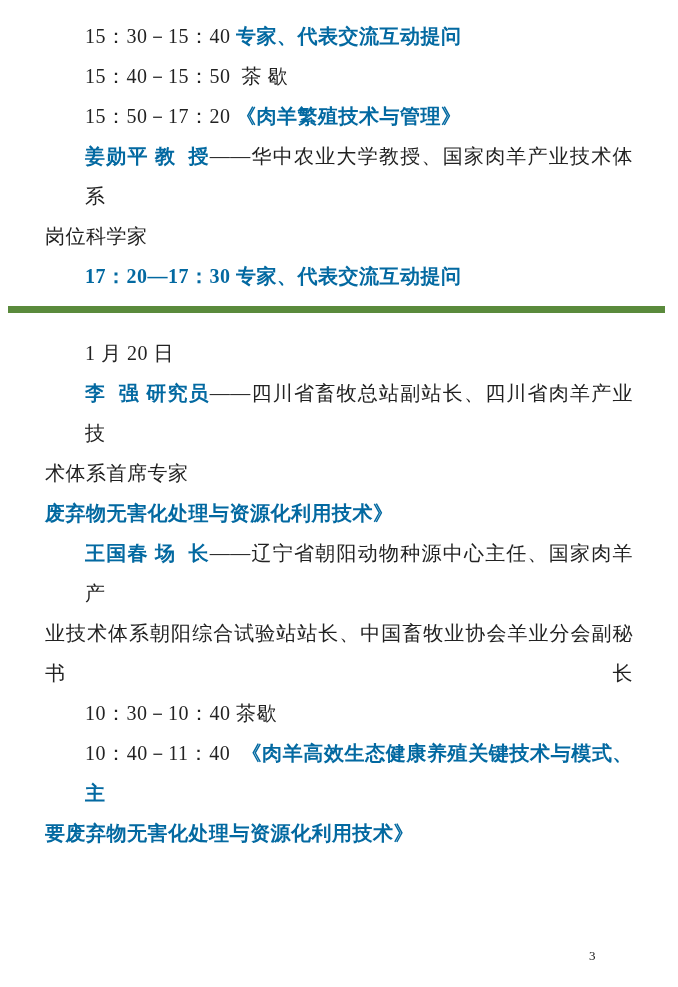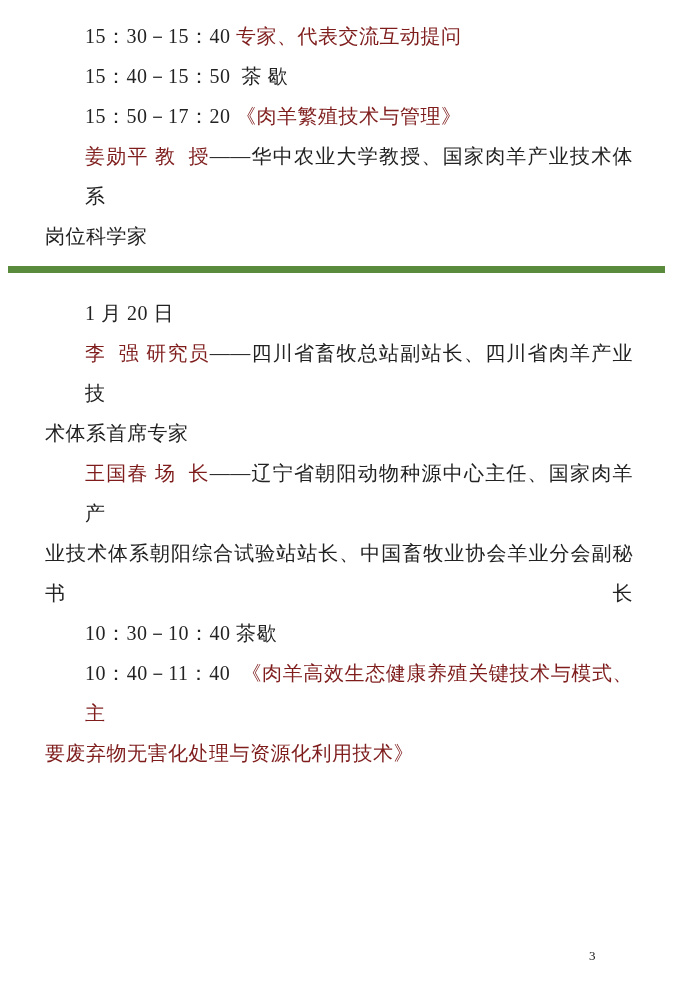--- a/index.html
+++ b/index.html
@@ -30,22 +30,22 @@
   }
   .row.indent {
     padding-left: 40px;
   }
   .row.stretch {
     text-align: justify;
     text-align-last: justify;
   }
   .seg { white-space: pre-wrap; }
   .seg.b {
-    font-weight: 400;
-    color: #7f1d1d;
+    font-weight: 700;
+    color: #0369a1;
   }
   .seg.n {
     font-family: "Liberation Serif", "DejaVu Serif", serif;
     margin-top: 12px;
   }
   .divider {
     height: 7px;
     width: 657px;
     margin: 10px 0 20px -37px;
   }
@@ -61,24 +61,26 @@
 </head>
 <body>
 
 <div class="page">
   <div class="content" id="doc-content">
       <div class="row indent"><span class="seg n">15：30－15：40 </span><span class="seg b">专家、代表交流互动提问</span></div>
       <div class="row indent"><span class="seg n">15：40－15：50  </span><span class="seg">茶 歇</span></div>
       <div class="row indent"><span class="seg n">15：50－17：20 </span><span class="seg b">《肉羊繁殖技术与管理》</span></div>
       <div class="row indent stretch"><span class="seg b">姜勋平 教  授</span><span class="seg">——华中农业大学教授、国家肉羊产业技术体系</span></div>
       <div class="row"><span class="seg">岗位科学家</span></div>
+      <div class="row indent"><span class="seg b n">17：20—17：30 </span><span class="seg b">专家、代表交流互动提问</span></div>
       <div class="divider" style="background: rgb(90, 138, 60);"></div>
       <div class="row indent"><span class="seg">1 月 20 日</span></div>
       <div class="row indent stretch"><span class="seg b">李  强 研究员</span><span class="seg">——四川省畜牧总站副站长、四川省肉羊产业技</span></div>
       <div class="row"><span class="seg">术体系首席专家</span></div>
+      <div class="row"><span class="seg b">废弃物无害化处理与资源化利用技术》</span></div>
       <div class="row indent stretch"><span class="seg b">王国春 场  长</span><span class="seg">——辽宁省朝阳动物种源中心主任、国家肉羊产</span></div>
       <div class="row stretch"><span class="seg">业技术体系朝阳综合试验站站长、中国畜牧业协会羊业分会副秘书长</span></div>
       <div class="row indent"><span class="seg n">10：30－10：40 </span><span class="seg">茶歇</span></div>
       <div class="row indent stretch"><span class="seg n">10：40－11：40  </span><span class="seg b">《肉羊高效生态健康养殖关键技术与模式、主</span></div>
       <div class="row"><span class="seg b">要废弃物无害化处理与资源化利用技术》</span></div>
     </div>
   <div class="page-number">3</div>
 </div>
 
 </body></html>

